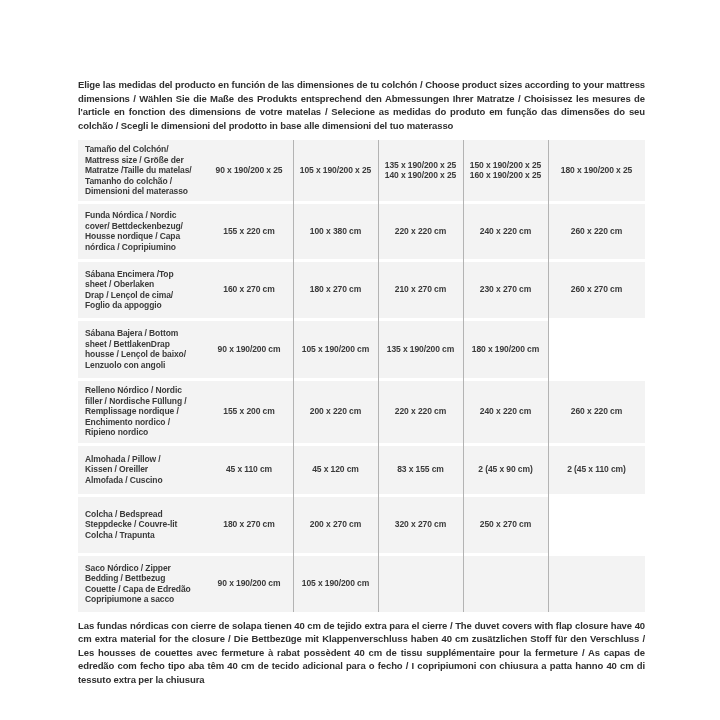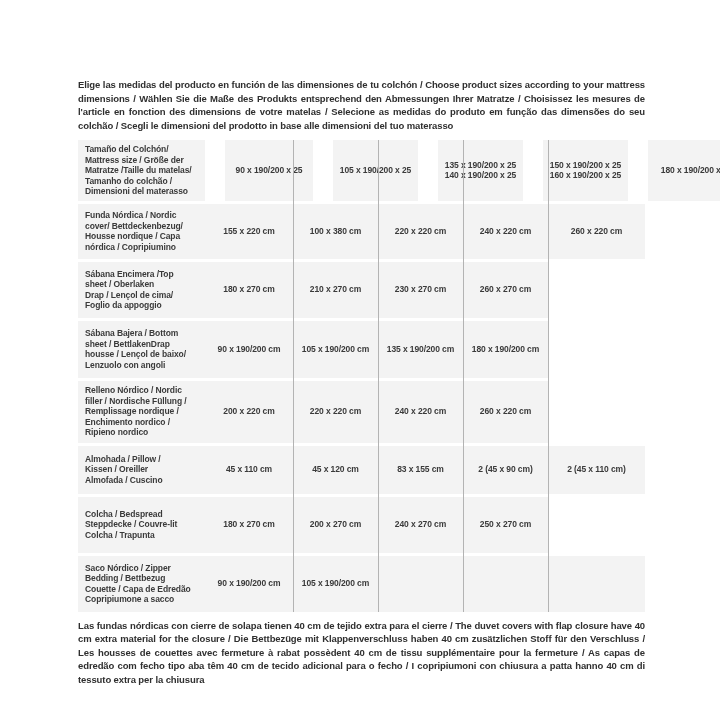--- a/index.html
+++ b/index.html
@@ -26,21 +26,21 @@
     position: relative;
     margin-top: 8px;
     display: flex;
     flex-direction: column;
     row-gap: 3px;
   }
   .t-row {
     display: grid;
     grid-template-columns: 127px 88px 85px 85px 85px 97px;
   }
-  .t-row:nth-child(1) { min-height: 57px; gap: 20px; }
+  .t-row:nth-child(1) { min-height: 57px; }
   .t-row:nth-child(2) { min-height: 55px; }
   .t-row:nth-child(3) { min-height: 56px; }
   .t-row:nth-child(4) { min-height: 57px; }
   .t-row:nth-child(5) { min-height: 62px; }
   .t-row:nth-child(6) { min-height: 48px; }
   .t-row:nth-child(7) { min-height: 56px; }
   .t-row:nth-child(8) { min-height: 56px; }
   .cell {
     background: #f3f3f3;
     display: flex;
@@ -109,20 +109,21 @@
       <div class="cell value">220 x 220 cm</div>
       <div class="cell value">240 x 220 cm</div>
       <div class="cell value">260 x 220 cm</div>
     </div>
 
     <div class="t-row">
       <div class="cell label">Sábana Encimera /Top
 sheet / Oberlaken
 Drap / Lençol de cima/
 Foglio da appoggio</div>
+      <div class="cell value">160 x 270 cm</div>
       <div class="cell value">180 x 270 cm</div>
       <div class="cell value">210 x 270 cm</div>
       <div class="cell value">230 x 270 cm</div>
       <div class="cell value">260 x 270 cm</div>
     </div>
 
     <div class="t-row">
       <div class="cell label">Sábana Bajera / Bottom
 sheet / BettlakenDrap
 housse / Lençol de baixo/
@@ -132,20 +133,21 @@
       <div class="cell value">135 x 190/200 cm</div>
       <div class="cell value">180 x 190/200 cm</div>
     </div>
 
     <div class="t-row">
       <div class="cell label">Relleno Nórdico / Nordic
 filler / Nordische Füllung /
 Remplissage nordique /
 Enchimento nordico /
 Ripieno nordico</div>
+      <div class="cell value">155 x 200 cm</div>
       <div class="cell value">200 x 220 cm</div>
       <div class="cell value">220 x 220 cm</div>
       <div class="cell value">240 x 220 cm</div>
       <div class="cell value">260 x 220 cm</div>
     </div>
 
     <div class="t-row">
       <div class="cell label">Almohada  / Pillow /
 Kissen / Oreiller
 Almofada / Cuscino</div>
@@ -155,21 +157,21 @@
       <div class="cell value">2 (45 x 90 cm)</div>
       <div class="cell value">2 (45 x 110 cm)</div>
     </div>
 
     <div class="t-row">
       <div class="cell label">Colcha / Bedspread
 Steppdecke / Couvre-lit
 Colcha / Trapunta</div>
       <div class="cell value">180 x 270 cm</div>
       <div class="cell value">200 x 270 cm</div>
-      <div class="cell value">240 x 270 cm</div>
+      <div class="cell value">320 x 270 cm</div>
       <div class="cell value">250 x 270 cm</div>
     </div>
 
     <div class="t-row">
       <div class="cell label">Saco Nórdico / Zipper
 Bedding / Bettbezug
 Couette  / Capa de Edredão
 Copripiumone a sacco</div>
       <div class="cell value">90 x 190/200 cm</div>
       <div class="cell value">105 x 190/200 cm</div>

